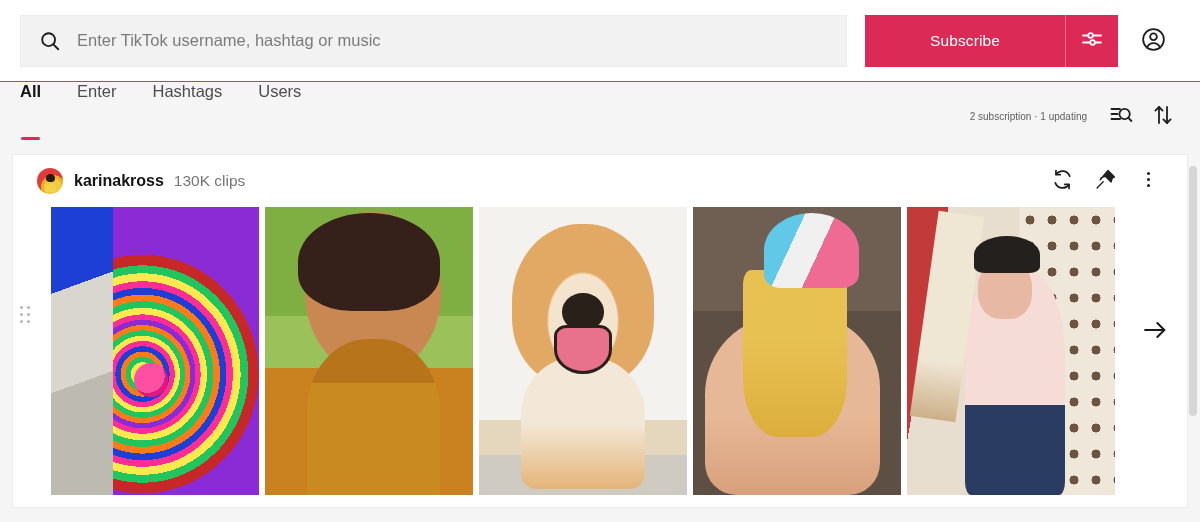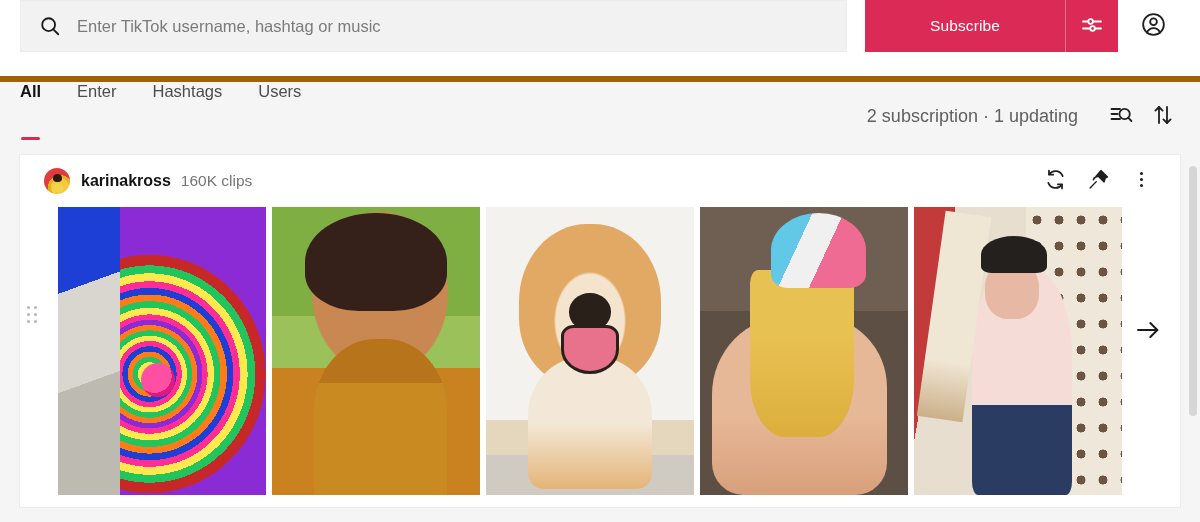--- a/index.html
+++ b/index.html
@@ -6,22 +6,22 @@
   html, body {
     width: 1200px; height: 522px;
     font-family: "Liberation Sans", sans-serif;
     background: #ffffff; overflow: hidden;
   }
   .app { position: relative; width: 1200px; height: 522px; background: #f5f5f5; }
 
   
   .header {
     height: 82px; background: #ffffff;
-    display: flex; padding: 0 20px;
-    border-bottom: 6px solid #a16207;
+    display: flex; align-items: center; padding: 0 20px;
+    border-bottom: 1px solid #a16207;
   }
   .searchbar {
     flex: 1; height: 52px; background: #f2f2f2;
     display: flex; align-items: center; padding: 0 18px;
     border: 1px solid #ededed;
   }
   .search-icon { width: 22px; height: 22px; flex: 0 0 22px; margin-right: 16px; color: #1a1a1a; }
   .search-input {
     flex: 1; border: none; outline: none; background: transparent;
     font-family: "Liberation Sans", sans-serif; font-size: 16.5px; color: #3a3a3a;
@@ -55,27 +55,27 @@
   .tab {
     position: relative; font-size: 16.5px; color: #4d4d4d;
     margin-right: 36px; cursor: pointer; padding-bottom: 10px; white-space: nowrap;
   }
   .tab.active { color: #141414; font-weight: bold; }
   .tab.active::after {
     content: ""; position: absolute; left: 1px; right: 1px; bottom: 0;
     height: 3px; background: #dc2a56; border-radius: 2px;
   }
   .tab-right { margin-left: auto; display: flex; align-items: center; padding-bottom: 4px; }
-  .sub-status { font-size: 18px; color: #606060; margin-right: 18px; white-space: nowrap; }
+  .sub-status { font-size: 10px; color: #606060; margin-right: 9px; white-space: nowrap; }
   .ticon { width: 34px; height: 34px; display: flex; align-items: center; justify-content: center;
            cursor: pointer; margin-left: 8px; background: none; border: none; }
   .ticon svg { width: 24px; height: 24px; color: #1f1f1f; }
 
   
-  .card-wrap { padding: 0 19px; position: relative; }
+  .card-wrap { padding: 0 12px; position: relative; }
   .card { background: #ffffff; border: 1px solid #ebebeb; position: relative; height: 354px; }
   .card-head { height: 52px; display: flex; align-items: center; padding: 0 22px 0 24px; }
   .avatar {
     width: 26px; height: 26px; border-radius: 50%; flex: 0 0 26px; margin-right: 11px;
     background: radial-gradient(circle at 62% 74%, #f5c842 0 36%, #e8b020 37% 48%, #e23b3b 49% 100%);
     position: relative; overflow: hidden;
   }
   .avatar::before {
     content: ""; position: absolute; left: 34%; top: 22%; width: 34%; height: 32%;
     background: #2b1a10; border-radius: 50% 50% 42% 42%;
@@ -251,21 +251,21 @@
           <i></i>
           <i></i>
           <i></i>
           <i></i>
           <i></i>
       </div>
 
       <div class="card-head">
         <div class="avatar"></div>
         <span class="uname">karinakross</span>
-        <span class="clips">160K clips</span>
+        <span class="clips">130K clips</span>
         <div class="card-head-right">
           <button class="cicon">
             <span>
               <svg viewBox="0 0 24 24" fill="none" stroke="currentColor" stroke-width="1.8" stroke-linecap="round" stroke-linejoin="round">
                 <path d="M19.5 8.5A8 8 0 0 0 5.4 6.6"></path>
                   <polyline points="5.2,2.6 5.2,7 9.6,7"></polyline>
                 <path d="M4.5 15.5a8 8 0 0 0 14.1 1.9"></path>
                   <polyline points="18.8,21.4 18.8,17 14.4,17"></polyline>
               </svg>
             </span>

